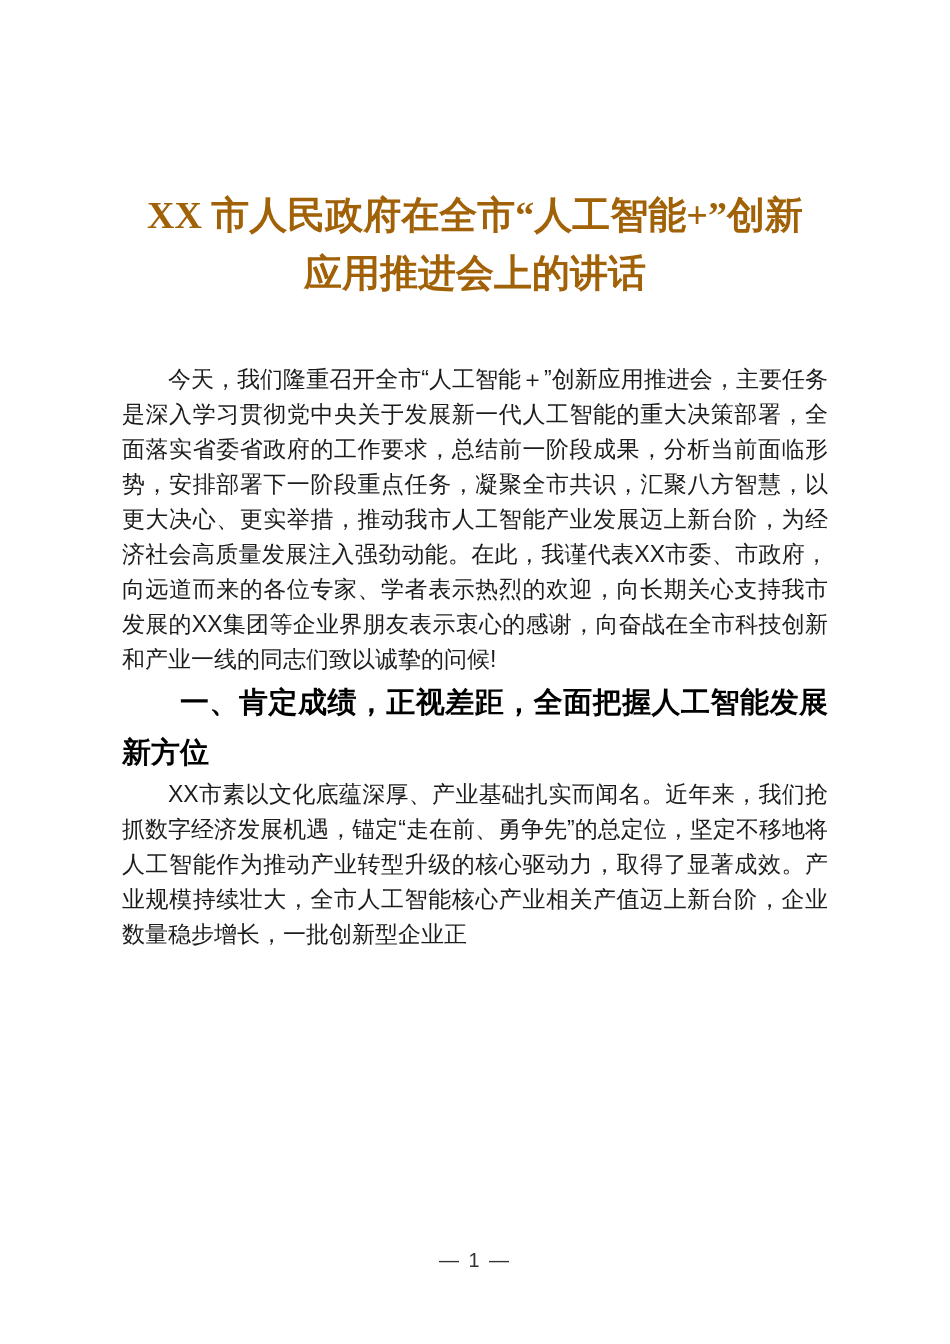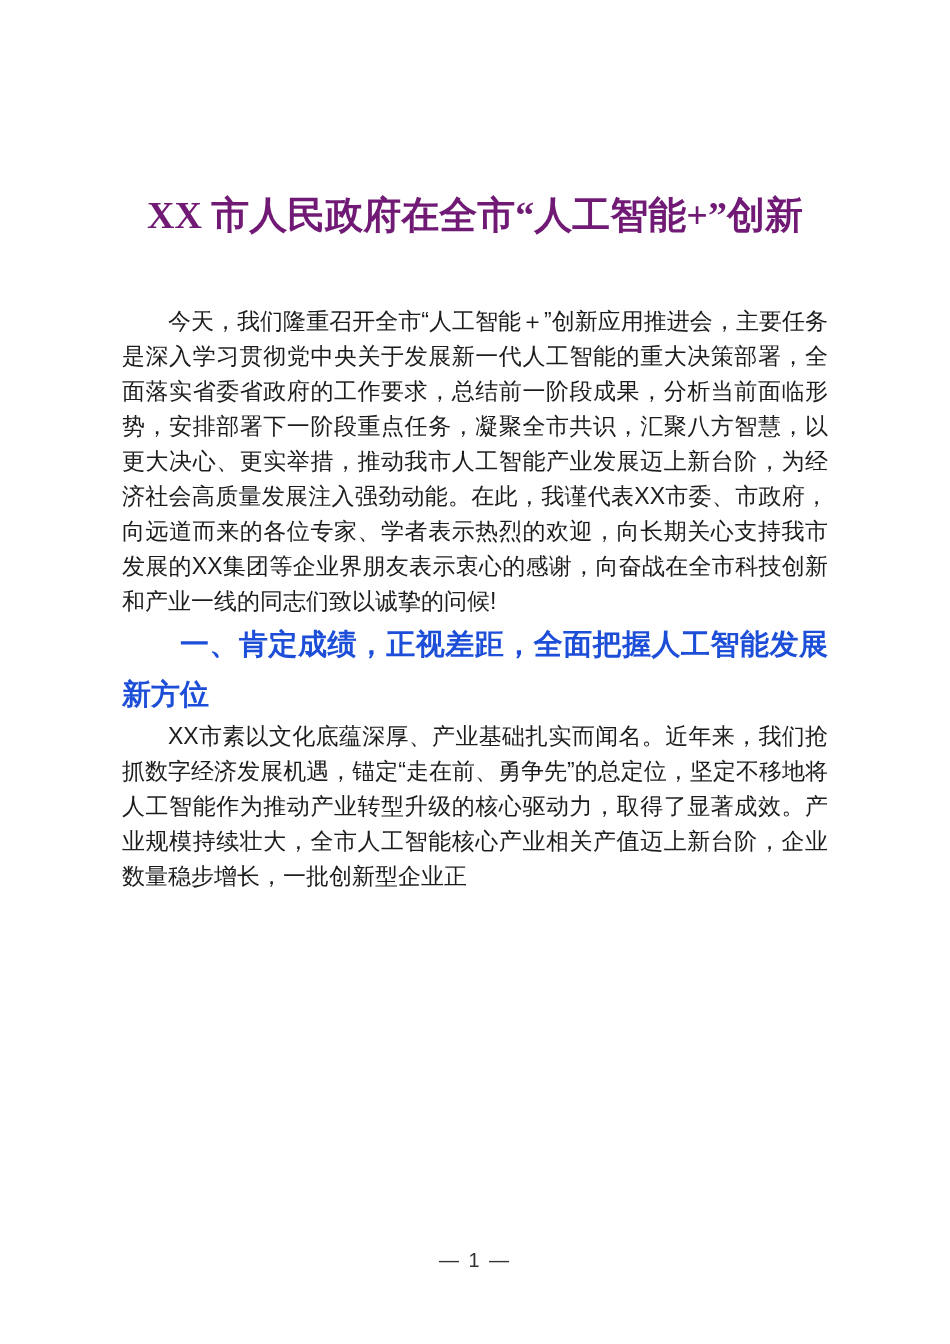--- a/index.html
+++ b/index.html
@@ -15,21 +15,21 @@
   .page {
     position: relative;
     width: 950px;
     height: 1344px;
     background: #ffffff;
     padding: 186px 122px 0 122px;
   }
   .title {
     font-family: "Liberation Serif", serif;
     font-weight: 700;
-    color: #701a75;
+    color: #a16207;
     font-size: 38px;
     line-height: 58px;
     text-align: center;
     margin-bottom: 60px;
   }
   .title-line { display: block; }
   .salutation {
     font-size: 29px;
     line-height: 50px;
     text-align: justify;
@@ -37,21 +37,21 @@
   .para {
     font-size: 23px;
     line-height: 35px;
     text-align: justify;
     text-indent: 2em;
   }
   .section-heading {
     font-size: 29px;
     line-height: 50px;
     font-weight: 700;
-    color: #1d4ed8;
+    color: #000000;
     text-indent: 2em;
     text-align: justify;
   }
   .page-footer {
     position: absolute;
     left: 0;
     right: 0;
     bottom: 72px;
     text-align: center;
     font-size: 20px;
@@ -59,20 +59,21 @@
     letter-spacing: 2px;
   }
 </style>
 </head>
 <body>
 
 <div class="page">
 
   <h1 class="title">
     <span class="title-line">XX 市人民政府在全市“人工智能+”创新</span>
+    <span class="title-line">应用推进会上的讲话</span>
   </h1>
 
 
   <p class="para">今天，我们隆重召开全市“人工智能＋”创新应用推进会，主要任务是深入学习贯彻党中央关于发展新一代人工智能的重大决策部署，全面落实省委省政府的工作要求，总结前一阶段成果，分析当前面临形势，安排部署下一阶段重点任务，凝聚全市共识，汇聚八方智慧，以更大决心、更实举措，推动我市人工智能产业发展迈上新台阶，为经济社会高质量发展注入强劲动能。在此，我谨代表XX市委、市政府，向远道而来的各位专家、学者表示热烈的欢迎，向长期关心支持我市发展的XX集团等企业界朋友表示衷心的感谢，向奋战在全市科技创新和产业一线的同志们致以诚挚的问候!</p>
 
   <p class="section-heading">一、肯定成绩，正视差距，全面把握人工智能发展新方位</p>
 
   <p class="para">XX市素以文化底蕴深厚、产业基础扎实而闻名。近年来，我们抢抓数字经济发展机遇，锚定“走在前、勇争先”的总定位，坚定不移地将人工智能作为推动产业转型升级的核心驱动力，取得了显著成效。产业规模持续壮大，全市人工智能核心产业相关产值迈上新台阶，企业数量稳步增长，一批创新型企业正</p>
 
   <div class="page-footer">— 1 —</div>

